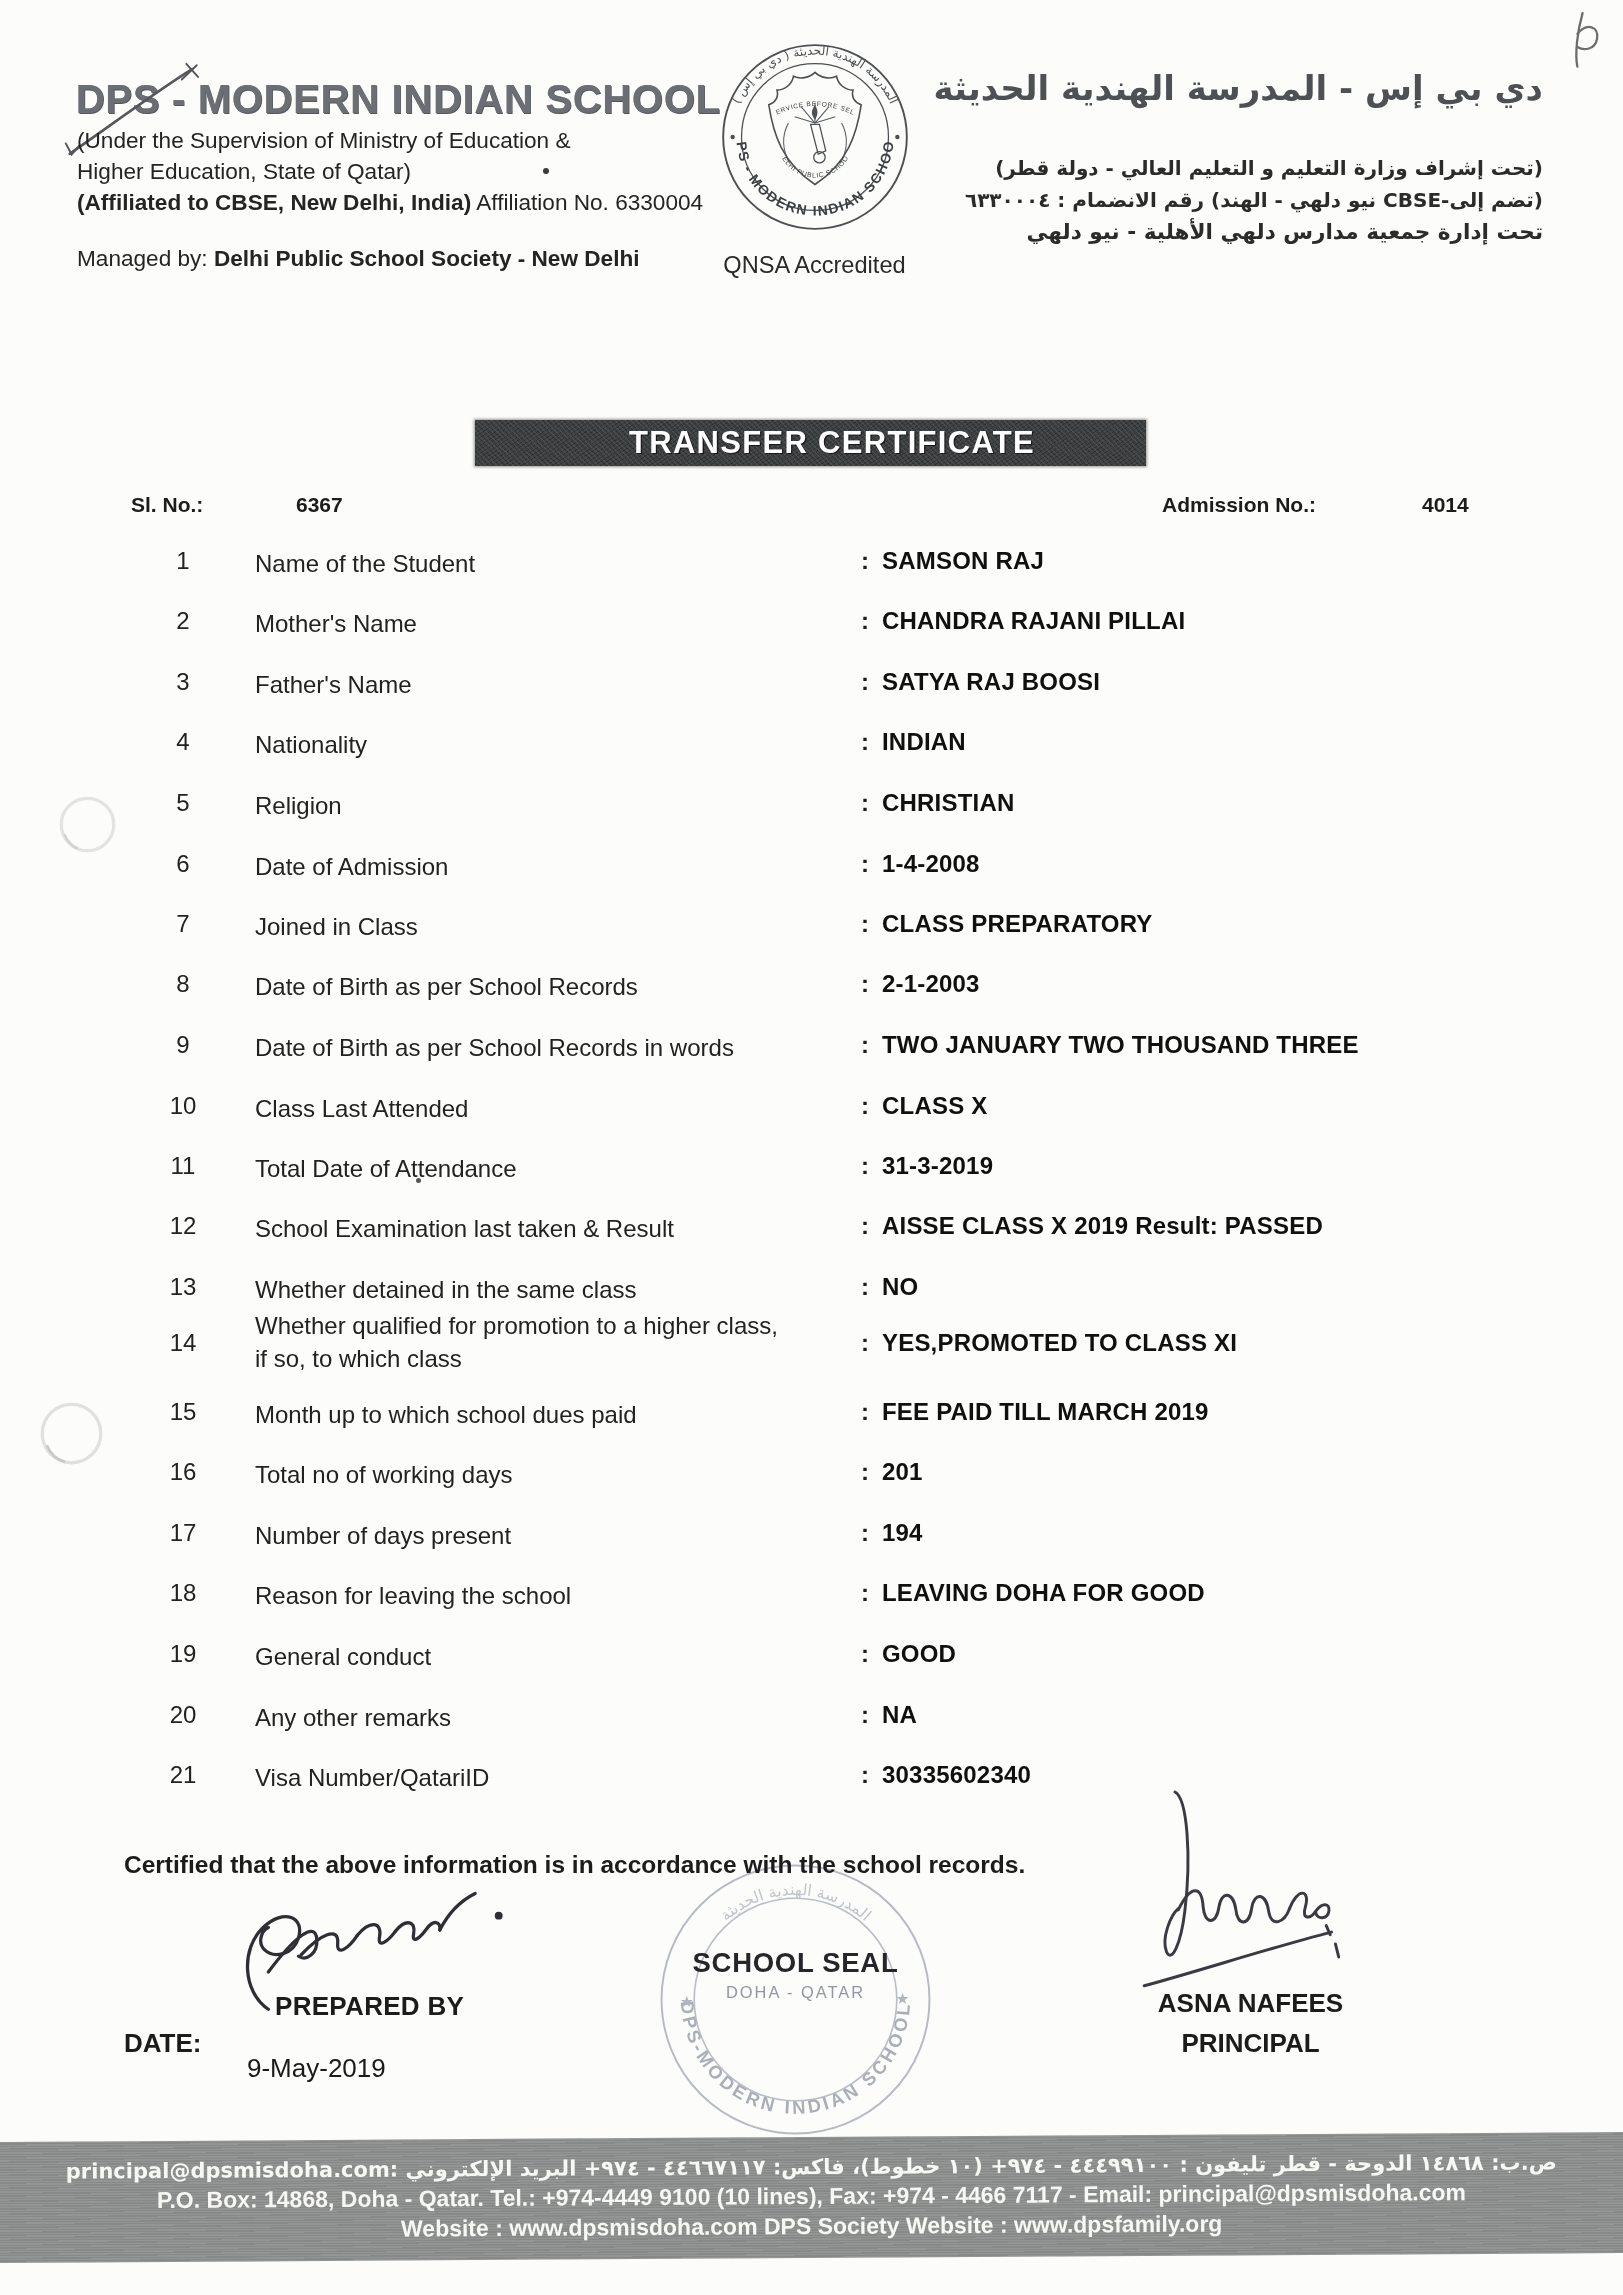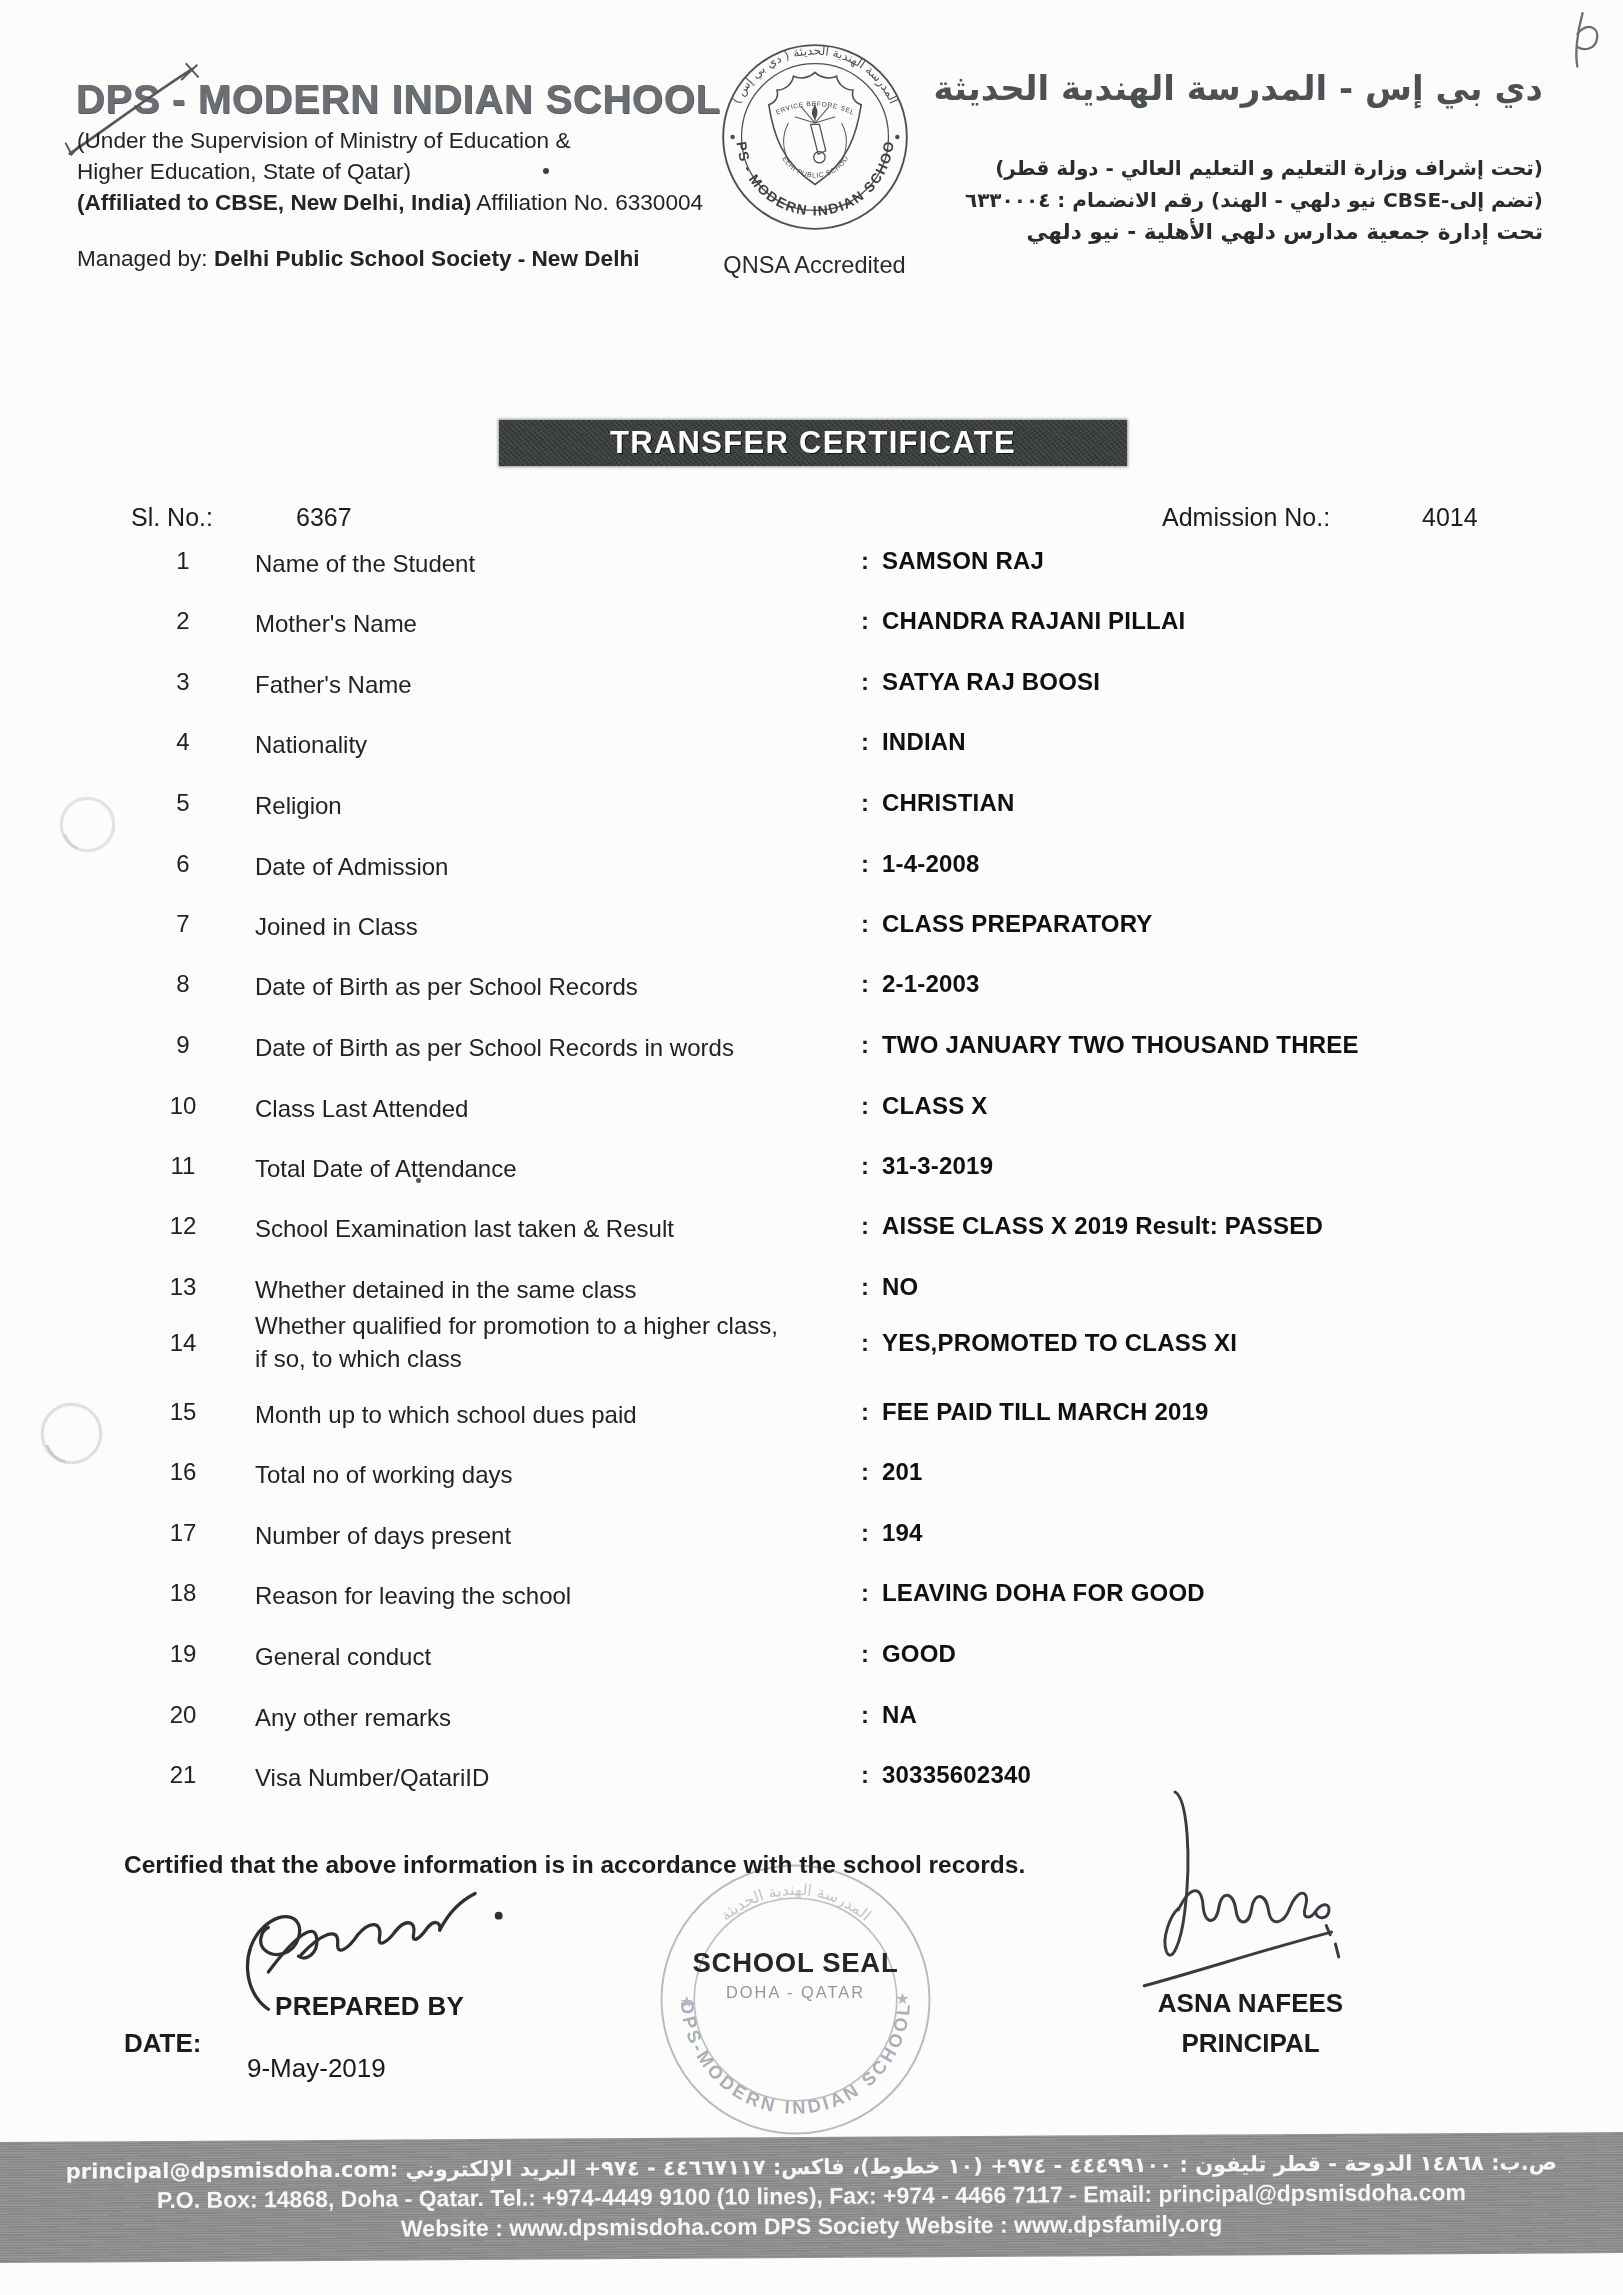--- a/index.html
+++ b/index.html
@@ -29,35 +29,35 @@
   .ar-l1 { position:absolute; right:0; top:156px; font-size:20px; font-weight:bold; white-space:nowrap; }
   .ar-l2 { position:absolute; right:0; top:188px; font-size:20px; font-weight:bold; white-space:nowrap; }
   .ar-l3 { position:absolute; right:0; top:219px; font-size:21.6px; font-weight:bold; white-space:nowrap; }
 
   .corner-mark { left:1563px; top:9.2px; width:47px; height:63px; }
   .pen-stroke { left:64px; top:60px; width:141px; height:101px; }
 
   
   .cbse-line { left:0; top:376px; width:1623px; text-align:center; font-size:23.6px; font-weight:bold; }
   .tc-banner {
-    left:499px; top:420px; width:628px; height:46px;
+    left:475px; top:420px; width:628px; height:46px;
     background:#3c3f40;
     background-image:
       repeating-linear-gradient(47deg, rgba(255,255,255,0.07) 0 1.3px, transparent 1.3px 3.9px),
       repeating-linear-gradient(-33deg, rgba(0,0,0,0.25) 0 0.7px, transparent 0.7px 3.3px);
     box-shadow:0 0 2.6px 0.7px rgba(70,70,70,0.55);
-    display:flex; align-items:center; justify-content:center;
+    display:flex; align-items:center; justify-content:center;padding-left:43px;
   }
   .tc-banner span {
     color:#ffffff; font-size:31px; font-weight:bold; letter-spacing:1.3px;
     text-shadow:1.3px 1.3px 0 rgba(0,0,0,0.6);
   }
 
   
-  .serial { top:493px; font-size:25px; font-weight:normal; white-space:nowrap;margin-top:10px; }
+  .serial { top:493px; font-size:21px; font-weight:bold; white-space:nowrap; }
   .sl-label  { left:131px; }  .sl-value { left:296px; }
   .adm-label { left:1162px; } .adm-value { left:1422px; }
 
   
   .row { position:absolute; left:0; width:1623px; font-size:24px; }
   .row-no    { position:absolute; left:162px; width:42px; text-align:center; color:#222; }
   .row-label { position:absolute; left:255px; width:628px; white-space:pre-line; line-height:1.38; color:#222; }
   .row-colon { position:absolute; left:861px; font-weight:bold; }
   .row-value { position:absolute; left:882px; width:733px; font-weight:bold; color:#101010; letter-spacing:0.2px; }
   .row.two-line .row-no, .row.two-line .row-colon, .row.two-line .row-value { top:19.6px; }

